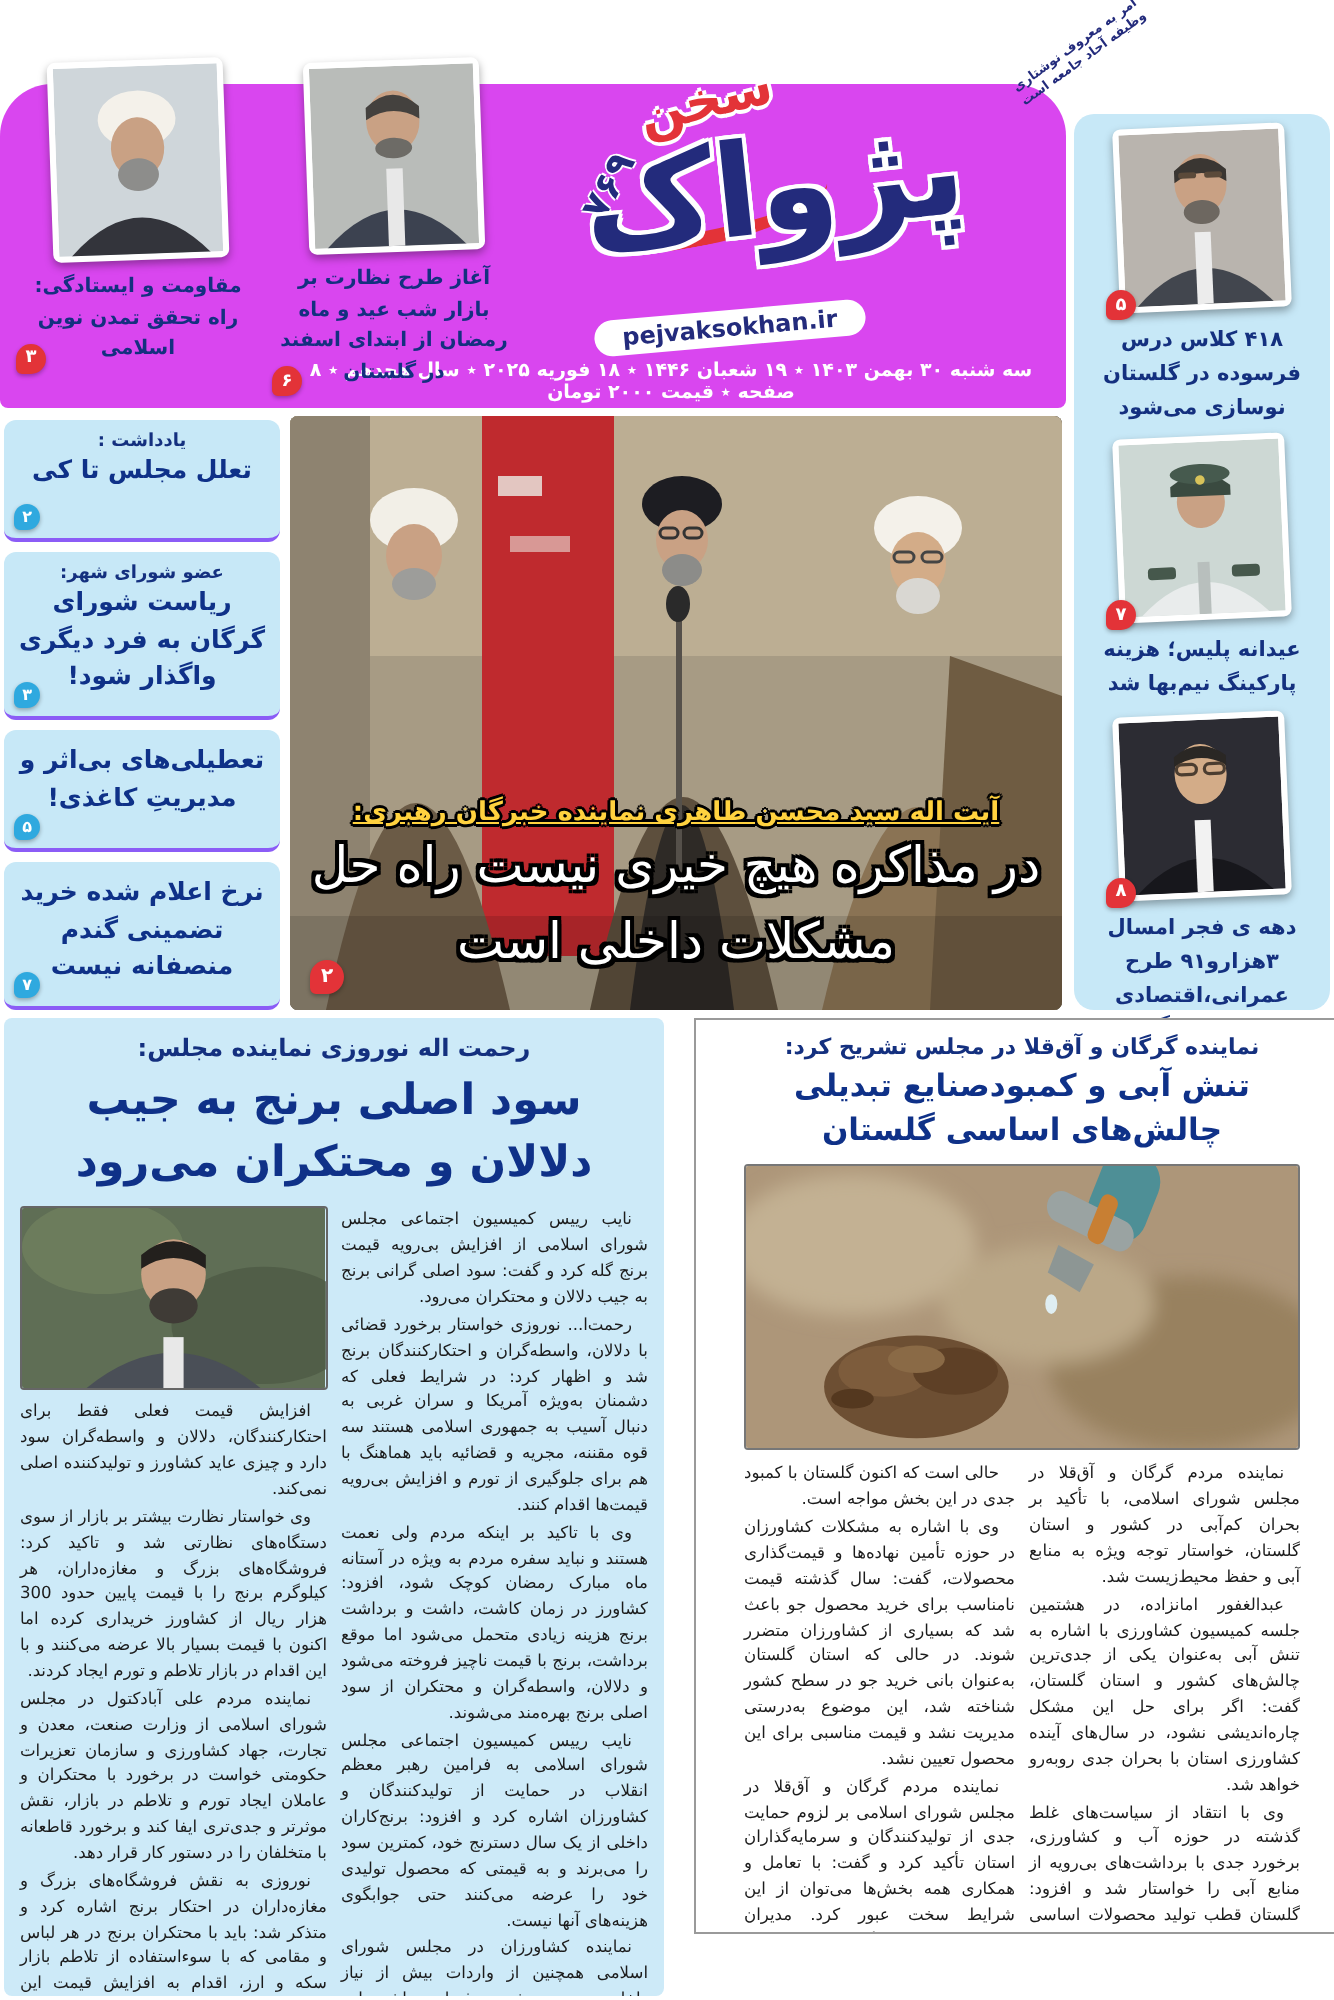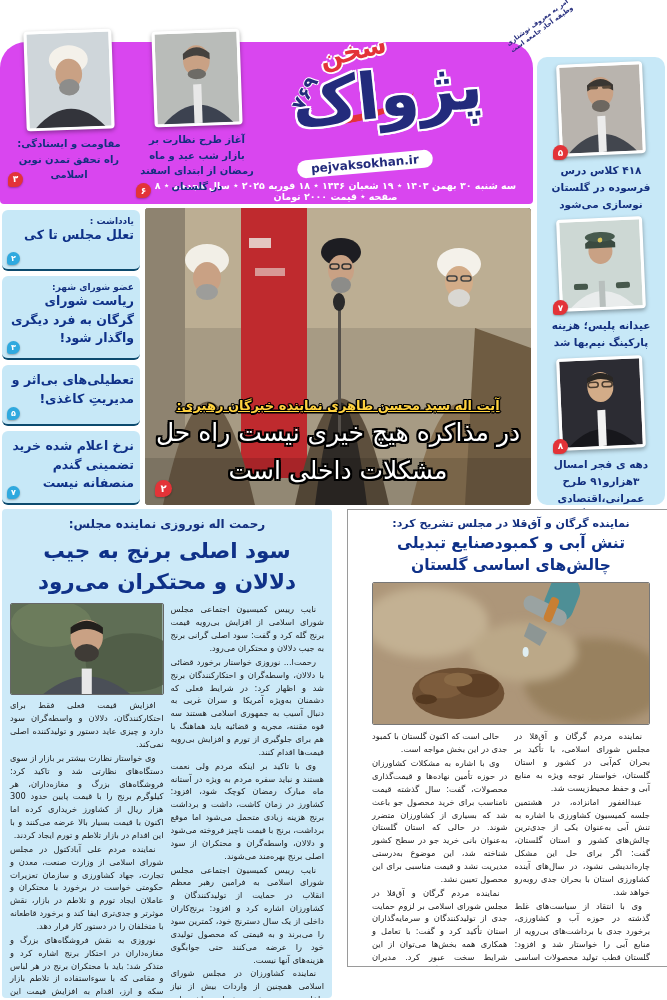--- a/index.html
+++ b/index.html
@@ -51,21 +51,21 @@
           background:#c7e8f7; border-radius:10px; padding:6px 4px; display:flex; flex-direction:column; gap:6px; }
   .rail-item { position:relative; text-align:center; }
   .rail-item .pframe { width:86px; transform:rotate(-2.5deg); }
   .rail-item .drop { position:absolute; left:12px; margin-top:-10px; }
   .rail-title { margin-top:7px; color:#14307f; font-weight:bold; font-size:10.5px; line-height:1.6; padding:0 2px; }
 
   
   .notes { position:absolute; left:2px; top:210px; width:138px; height:295px;
            display:flex; flex-direction:column; gap:5px; }
   .note { position:relative; background:#c7e8f7; border-radius:6px; padding:6px 6px 10px 6px;
-          text-align:right; flex:1; border-bottom:2px solid #0c4a6e; }
+          text-align:center; flex:1; border-bottom:2px solid #8b5cf6; }
   .note-kicker { color:#14307f; font-size:9px; font-weight:bold; }
   .note-title { color:#0f3188; font-size:12.5px; font-weight:bold; line-height:1.5; }
   .note .drop { position:absolute; left:5px; bottom:4px; width:13px; height:13px; font-size:8px; }
 
   
   .lead { position:absolute; left:145px; top:208px; width:386px; height:297px;
           border-radius:4px; overflow:hidden; background:#9d9077; }
   .lead svg { position:absolute; inset:0; }
   .lead-overlay { position:absolute; left:0; right:0; bottom:16px; text-align:center; z-index:2; }
   .lead-kicker { display:inline-block; color:#ffd23f; font-size:13px; font-weight:bold;
@@ -275,21 +275,21 @@
             <rect width="150" height="92" fill="#5f6e55"></rect>
             <ellipse cx="40" cy="20" rx="40" ry="24" fill="#72815f" opacity="0.7"></ellipse>
             <ellipse cx="120" cy="60" rx="46" ry="30" fill="#4d5a45" opacity="0.8"></ellipse>
             <ellipse cx="75" cy="34" rx="16" ry="18" fill="#c9a184"></ellipse>
             <path d="M59 24 Q75 10 91 24 L91 31 Q75 20 59 31 Z" fill="#23201d"></path>
             <ellipse cx="75" cy="50" rx="12" ry="9" fill="#3f3b36"></ellipse>
             <path d="M32 92 Q75 56 118 92 Z" fill="#4a4f57"></path>
             <rect x="70" y="66" width="10" height="26" fill="#e8e8e8"></rect>
           </svg>
         </div>
-        <p class="bp">افزایش قیمت فعلی فقط برای احتکارکنندگان، دلالان و واسطه‌گران سود دارد و چیزی عاید دستور و تولیدکننده اصلی نمی‌کند.</p>
+        <p class="bp">افزایش قیمت فعلی فقط برای احتکارکنندگان، دلالان و واسطه‌گران سود دارد و چیزی عاید کشاورز و تولیدکننده اصلی نمی‌کند.</p>
         <p class="bp">وی خواستار نظارت بیشتر بر بازار از سوی دستگاه‌های نظارتی شد و تاکید کرد: فروشگاه‌های بزرگ و مغازه‌داران، هر کیلوگرم برنج را با قیمت پایین حدود 300 هزار ریال از کشاورز خریداری کرده اما اکنون با قیمت بسیار بالا عرضه می‌کنند و با این اقدام در بازار تلاطم و تورم ایجاد کردند.</p>
         <p class="bp">نماینده مردم علی آبادکتول در مجلس شورای اسلامی از وزارت صنعت، معدن و تجارت، جهاد کشاورزی و سازمان تعزیرات حکومتی خواست در برخورد با محتکران و عاملان ایجاد تورم و تلاطم در بازار، نقش موثرتر و جدی‌تری ایفا کند و برخورد قاطعانه با متخلفان را در دستور کار قرار دهد.</p>
         <p class="bp">نوروزی به نقش فروشگاه‌های بزرگ و مغازه‌داران در احتکار برنج اشاره کرد و متذکر شد: باید با محتکران برنج در هر لباس و مقامی که با سوءاستفاده از تلاطم بازار سکه و ارز، اقدام به افزایش قیمت این محصول کردند برخورد قاطعانه و قضایی شود.</p>
       </div>
     </div>
   </div>
 
   <div class="art art-water">
     <div class="kicker">نماینده گرگان و آق‌قلا در مجلس تشریح کرد:</div>
     <div class="headline">تنش آبی و کمبودصنایع تبدیلی چالش‌های اساسی گلستان</div>

